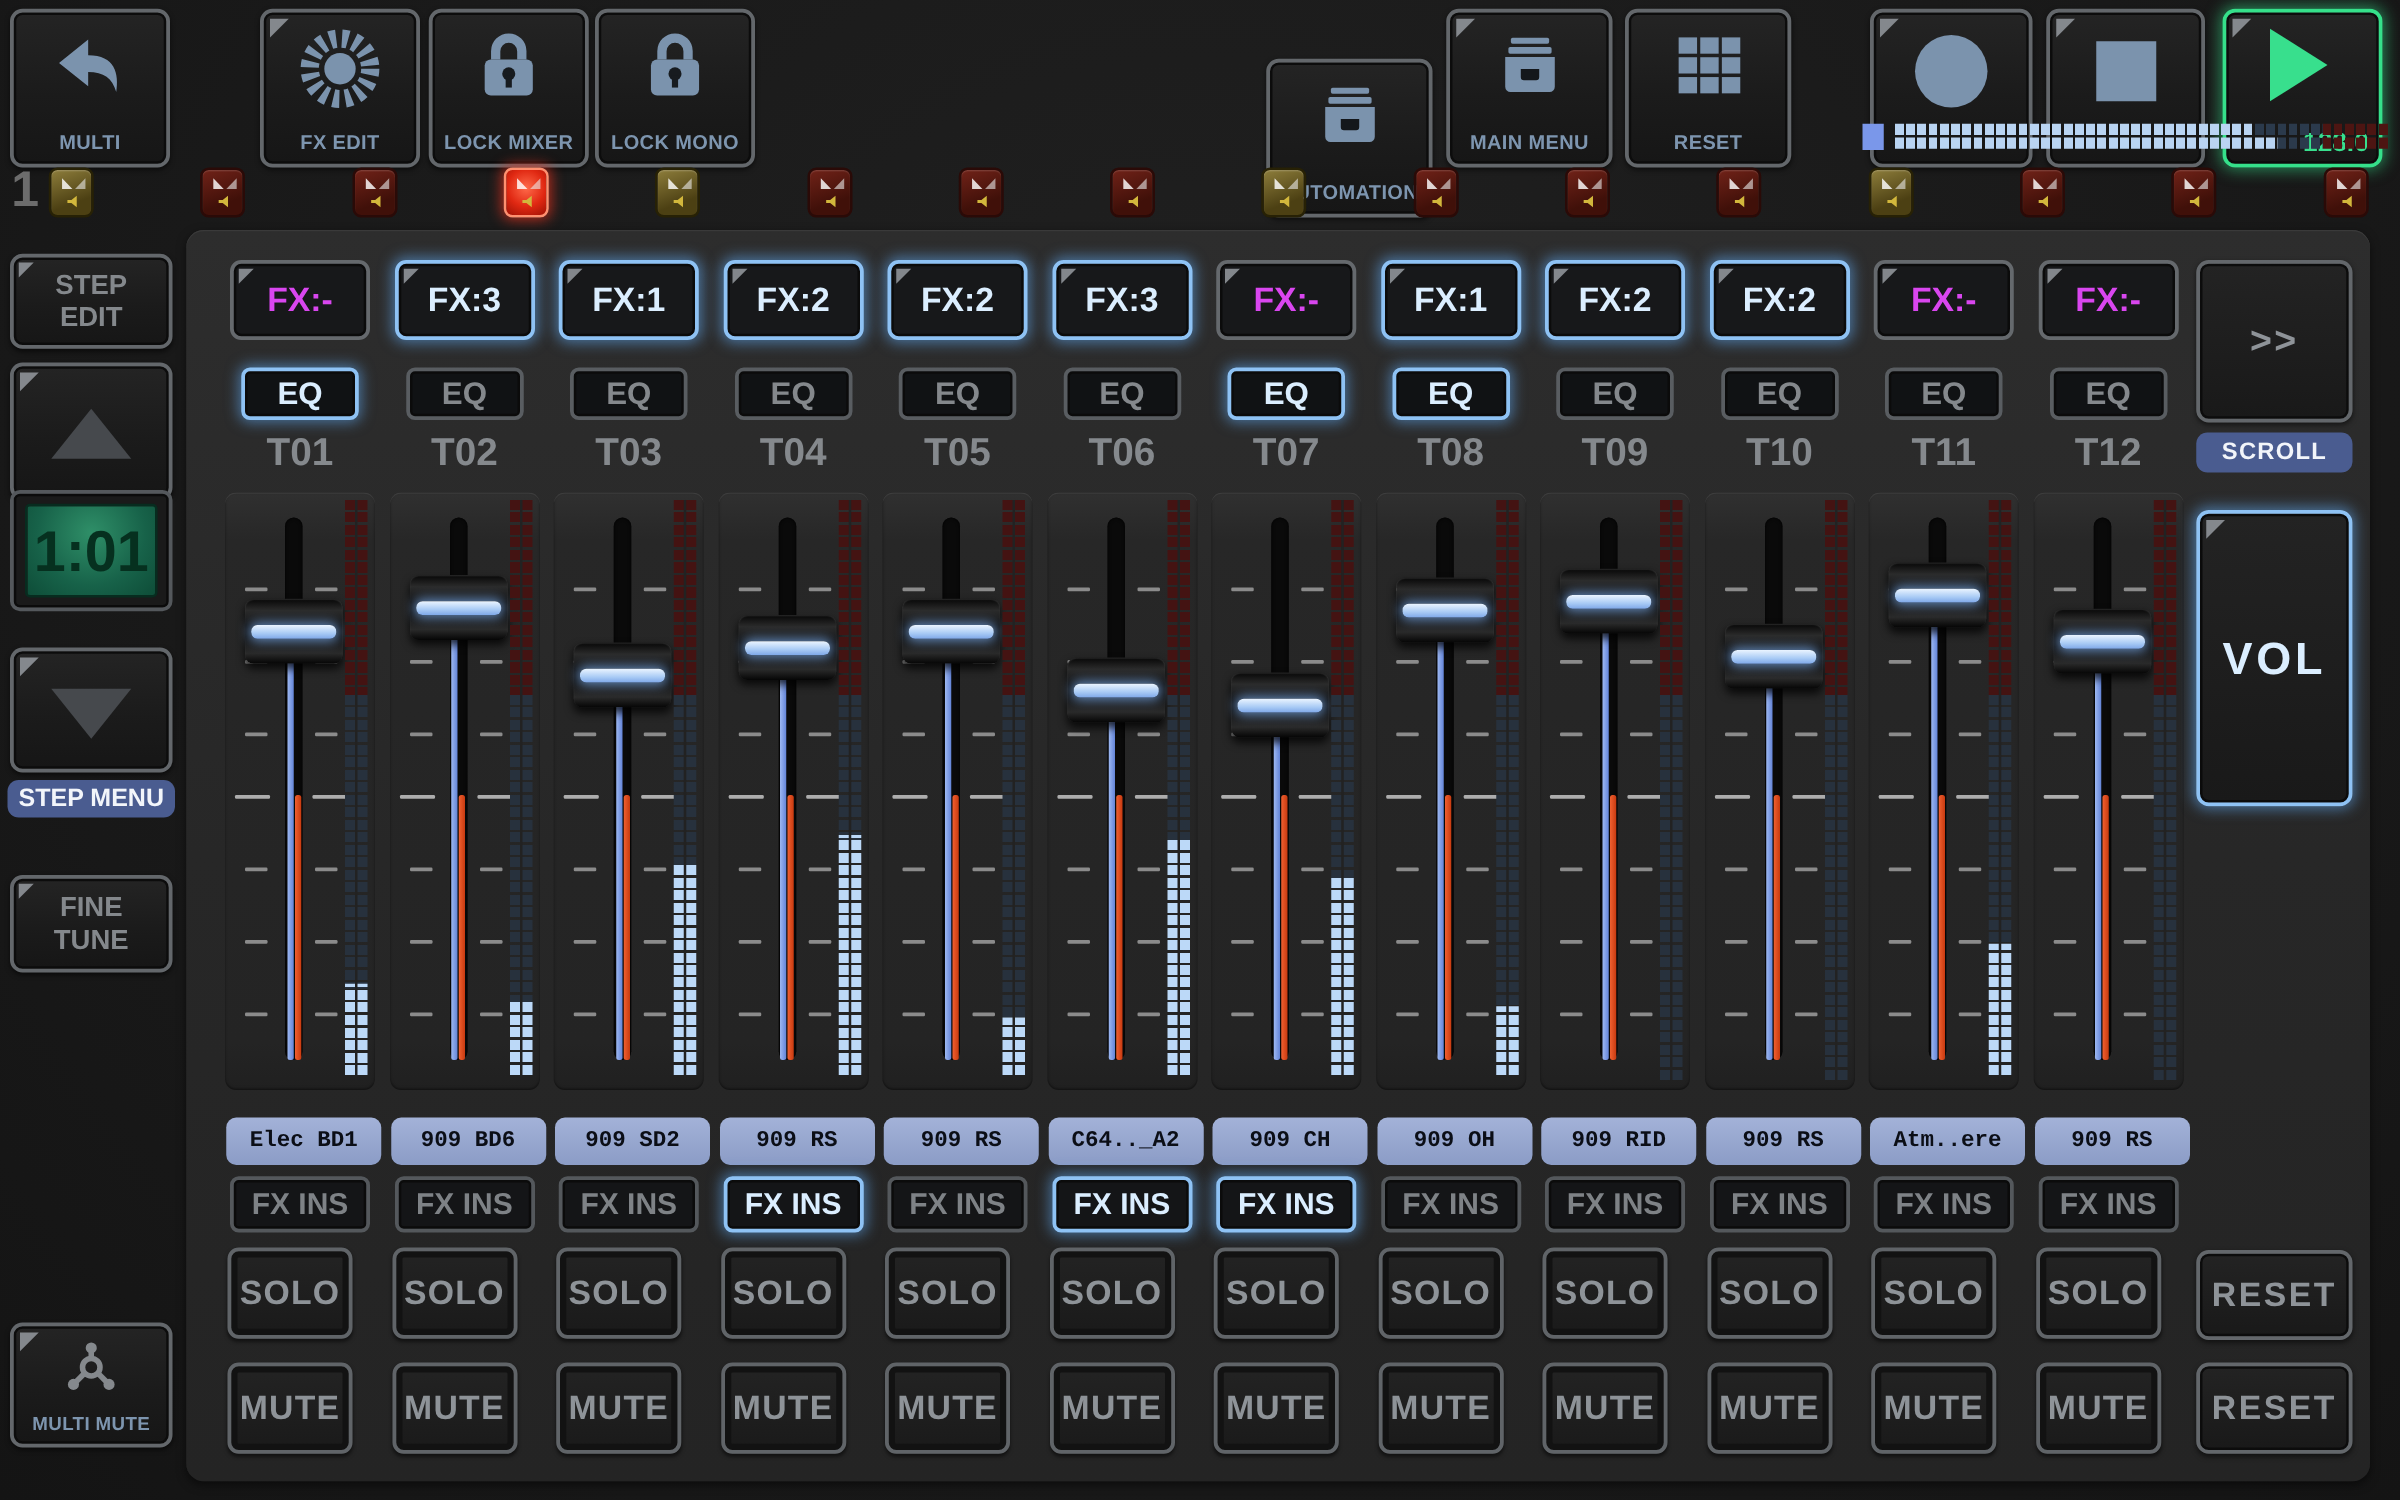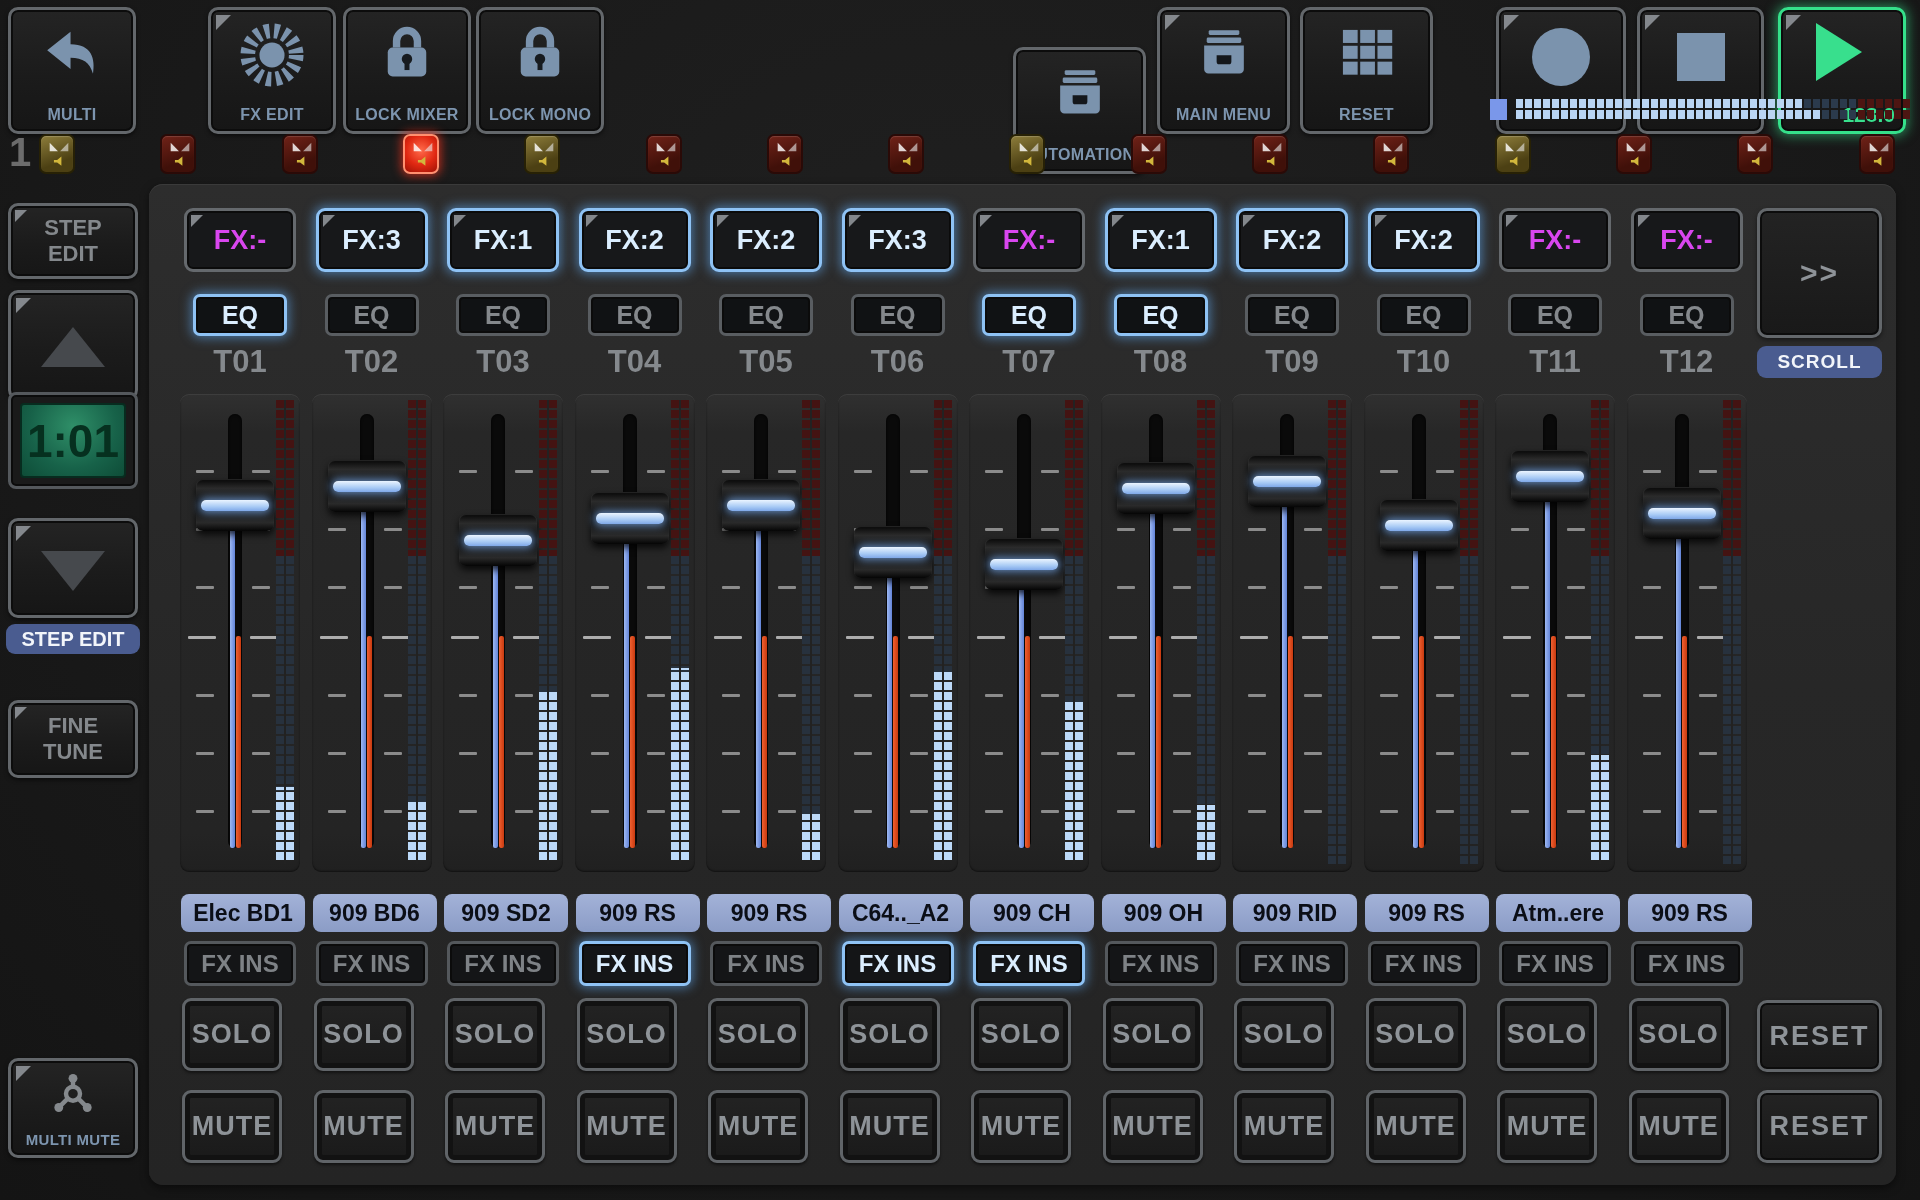--- a/index.html
+++ b/index.html
@@ -96,21 +96,21 @@
   .capline{position:absolute;left:5px;right:5px;top:21px;height:11px;border-radius:5px;
     background:linear-gradient(180deg,#eaf4ff 0%,#a9cbf5 60%,#7fa8e8 100%);
     box-shadow:0 0 9px 2px rgba(130,180,245,.75);}
   .meter{position:absolute;left:96px;top:6px;width:18px;height:464px;}
   .m-zone{position:absolute;left:0;width:18px;}
   .m-red{top:0;height:156px;background:repeating-linear-gradient(180deg,#441312 0 8px,transparent 8px 10px);}
   .m-navy{background:repeating-linear-gradient(180deg,#27313d 0 8px,transparent 8px 10px);}
   .m-lit{bottom:4px;background:repeating-linear-gradient(0deg,#bcd9f8 0 8px,transparent 8px 10px);background-position:bottom;}
   .m-split{position:absolute;left:8px;top:0;bottom:0;width:2px;background:#222;}
   .name-chip{position:absolute;left:1px;top:710px;width:124px;height:38px;border-radius:8px;background:linear-gradient(180deg,#a3b2d8,#8b9cc6);
-    display:flex;align-items:center;justify-content:center;font-weight:bold;font-size:23px;color:#0b0e16;white-space:nowrap;overflow:hidden;}
+    display:flex;align-items:center;justify-content:center;font-weight:bold;font-size:18px;color:#0b0e16;white-space:nowrap;overflow:hidden;font-family:Liberation Mono, monospace;}
   .fxins-btn{position:absolute;left:4px;top:757px;width:112px;height:45px;border-radius:7px;box-sizing:border-box;
     background:#141517;border:3px solid #54585c;box-shadow:inset 0 0 0 2px #0b0b0b;
     display:flex;align-items:center;justify-content:center;font-weight:bold;font-size:24px;color:#7e8286;}
   .sm-btn{position:absolute;left:2px;width:100px;height:73px;border-radius:9px;box-sizing:border-box;
     background:linear-gradient(180deg,#232323,#1a1a1a);border:3px solid #606468;
     box-shadow:inset 0 0 0 5px #121212, 0 2px 3px rgba(0,0,0,.5);
     display:flex;align-items:center;justify-content:center;font-weight:bold;font-size:27px;color:#8e9398;letter-spacing:1px;}
   .solo-btn{top:814px;} .mute-btn{top:906px;}
   
   .rbtn{position:absolute;left:1608px;width:125px;box-sizing:border-box;border-radius:10px;
@@ -357,21 +357,21 @@
 </div>
 <div class="btn cm" style="left:8px;top:290px;width:130px;height:110px;">
   <div class="tri-up"></div>
 </div>
 <div class="lcd-frame" style="position:absolute;left:8px;top:392px;width:130px;height:97px;box-sizing:border-box;">
   <div class="lcd">1:01</div>
 </div>
 <div class="btn cm" style="left:8px;top:518px;width:130px;height:100px;">
   <div class="tri-down"></div>
 </div>
-<div class="chip" style="left:6px;top:624px;width:134px;height:30px;line-height:30px;font-size:20px;">STEP EDIT</div>
+<div class="chip" style="left:6px;top:624px;width:134px;height:30px;line-height:30px;font-size:20px;">STEP MENU</div>
 <div class="btn cm-sm cm" style="left:8px;top:700px;width:130px;height:78px;">
   <div class="side-lbl2">FINE<br>TUNE</div>
 </div>
 <div class="btn cm" style="left:8px;top:1058px;width:130px;height:100px;">
   <div class="iconwrap" style="top:8px;">
     <svg width="56" height="56" viewBox="0 0 24 24">
       <g stroke="#85898d" stroke-width="1.9" fill="none">
         <circle cx="12" cy="10.6" r="3"></circle>
         <line x1="12" y1="7.6" x2="12" y2="4.8"></line>
           <line x1="9.7" y1="12.7" x2="6.8" y2="15.6"></line>
@@ -825,15 +825,16 @@
         </div>
         <div class="name-chip">909 RS</div>
         <div class="fxins-btn">FX INS</div>
         <div class="sm-btn solo-btn">SOLO</div>
         <div class="sm-btn mute-btn">MUTE</div>
       </div>
     </div>
 
   <div class="rbtn" style="top:24px;height:130px;font-size:30px;letter-spacing:2px;">&gt;&gt;</div>
   <div class="chip" style="left:1608px;top:162px;width:125px;height:32px;line-height:32px;font-size:19px;letter-spacing:1px;">SCROLL</div>
+  <div class="rbtn cm blue-active" style="top:224px;height:237px;font-size:36px;letter-spacing:3px;">VOL</div>
   <div class="rbtn" style="top:816px;height:72px;font-size:27px;letter-spacing:2px;">RESET</div>
   <div class="rbtn" style="top:906px;height:73px;font-size:27px;letter-spacing:2px;">RESET</div>
 </div>
 
 </body></html>

